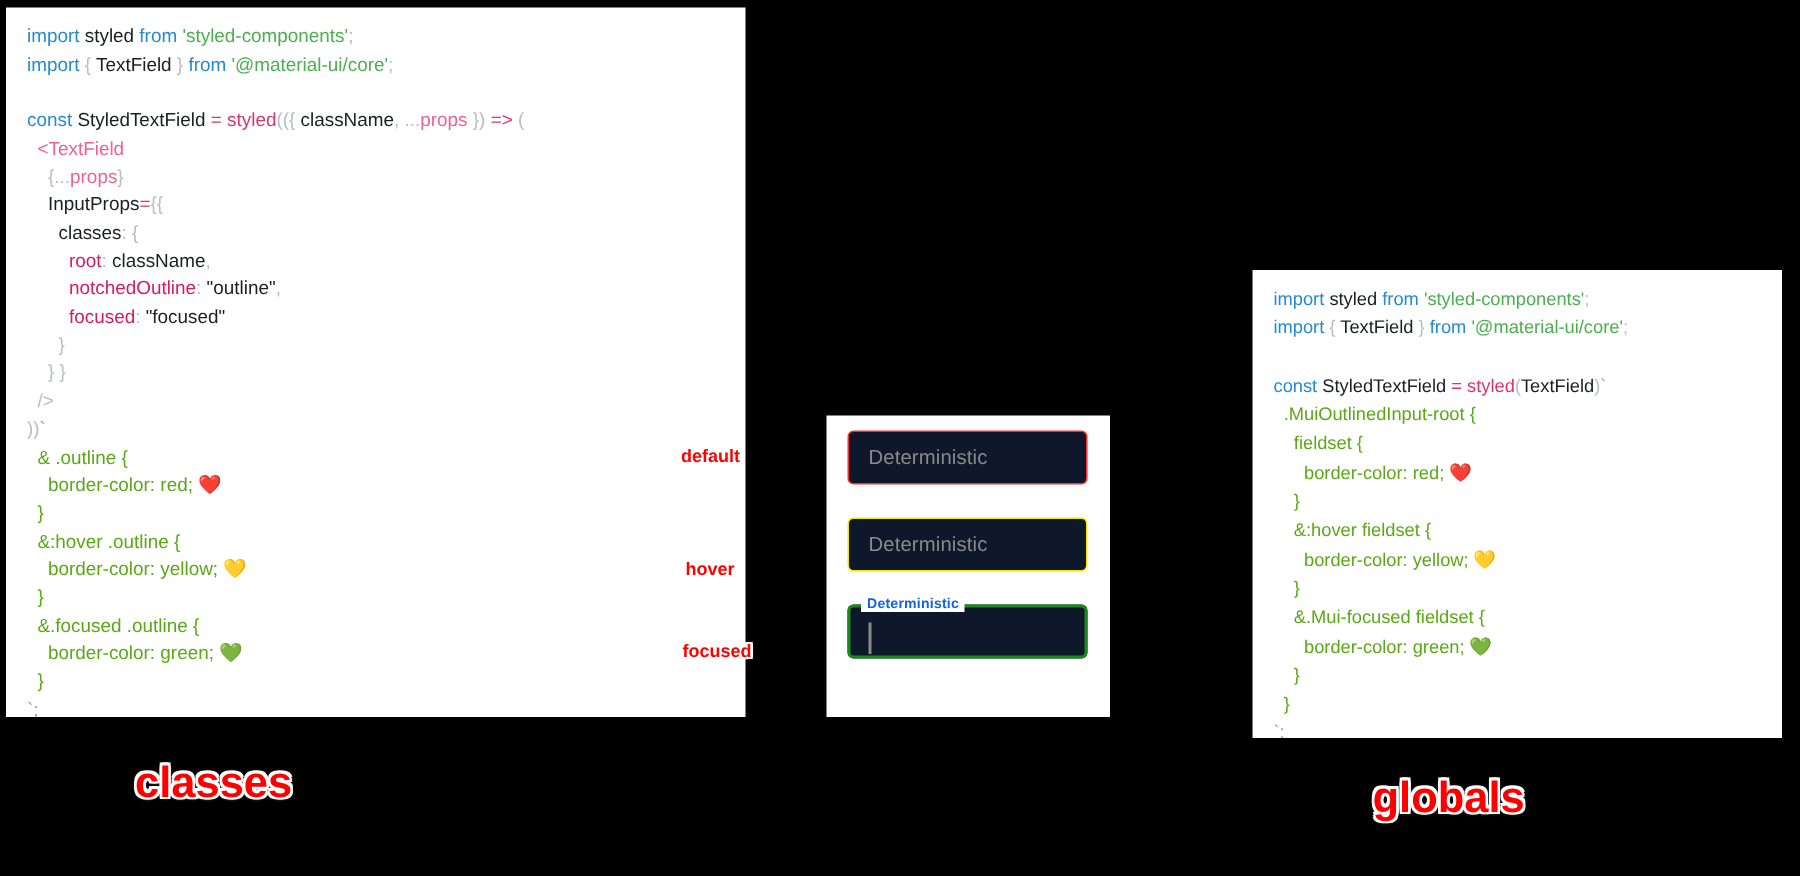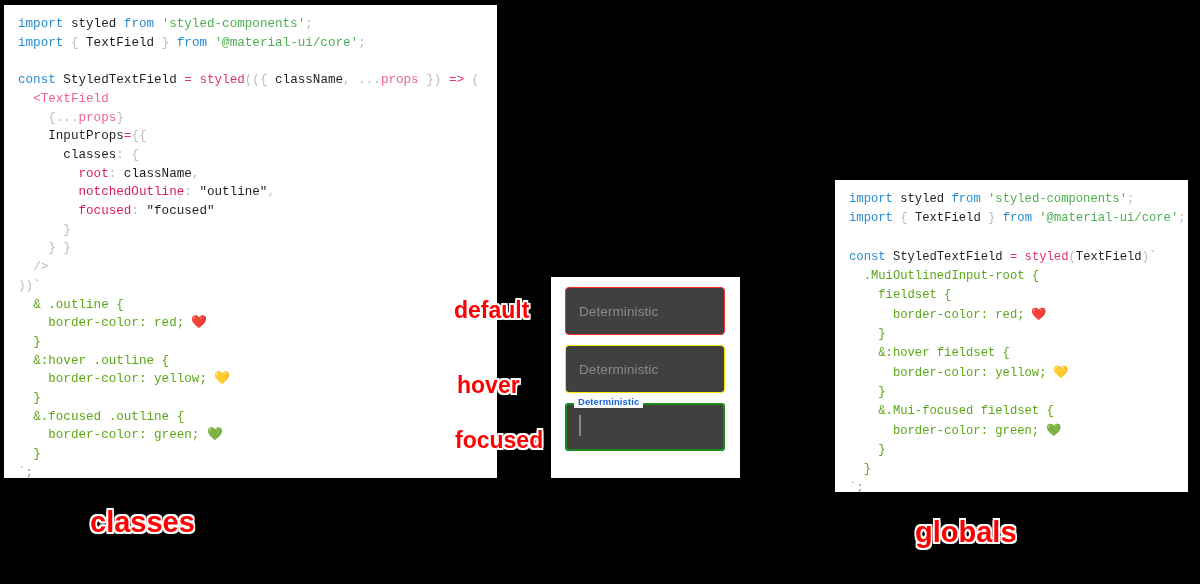--- a/index.html
+++ b/index.html
@@ -31,21 +31,21 @@
   }
   #panel-globals {
     left: 835px;
     top: 180px;
     width: 353px;
     height: 312px;
     padding: 10px 6px 8px 14px;
   }
 
   .code {
-    font-family: Liberation Mono, monospace;
+    font-family: Liberation Sans, sans-serif;
     font-size: 12.6px;
     line-height: 18.7px;
     white-space: pre;
     color: #24292e;
   }
   #panel-globals .code {
     font-size: 12.2px;
     line-height: 19.3px;
   }
 
@@ -69,24 +69,24 @@
     top: 277px;
     width: 189px;
     height: 201px;
     background: #ffffff;
     box-sizing: border-box;
   }
   .field {
     position: absolute;
     left: 14px;
     width: 160px;
-    height: 48px;
+    height: 36px;
     box-sizing: border-box;
     border-radius: 4px;
-    background: #404040;
+    background: #0f172a;
   }
   #field-default {
     top: 10px;
     border: 1.6px solid #ff2b2b;
   }
   #field-hover {
     top: 68px;
     border: 1.6px solid #f6e600;
   }
   #field-focused {
@@ -143,21 +143,21 @@
     font-weight: 700;
     color: #ff0000;
     white-space: nowrap;
     text-shadow:
       -1.6px -1.6px 0 #fff,  1.6px -1.6px 0 #fff,
       -1.6px  1.6px 0 #fff,  1.6px  1.6px 0 #fff,
       -1.6px  0    0 #fff,   1.6px  0    0 #fff,
        0    -1.6px 0 #fff,   0     1.6px 0 #fff,
        0 0 3px #fff;
   }
-  .anno-state { font-size: 23px; }
+  .anno-state { font-size: 12px; }
   #anno-default { left: 454px; top: 297px; }
   #anno-hover   { left: 457px; top: 372px; }
   #anno-focused { left: 455px; top: 427px; }
 
   .anno-title { font-size: 29px; }
   #anno-classes { left: 90px;  top: 506px; }
   #anno-globals { left: 915px; top: 516px; }
 </style>
 </head>
 <body>

